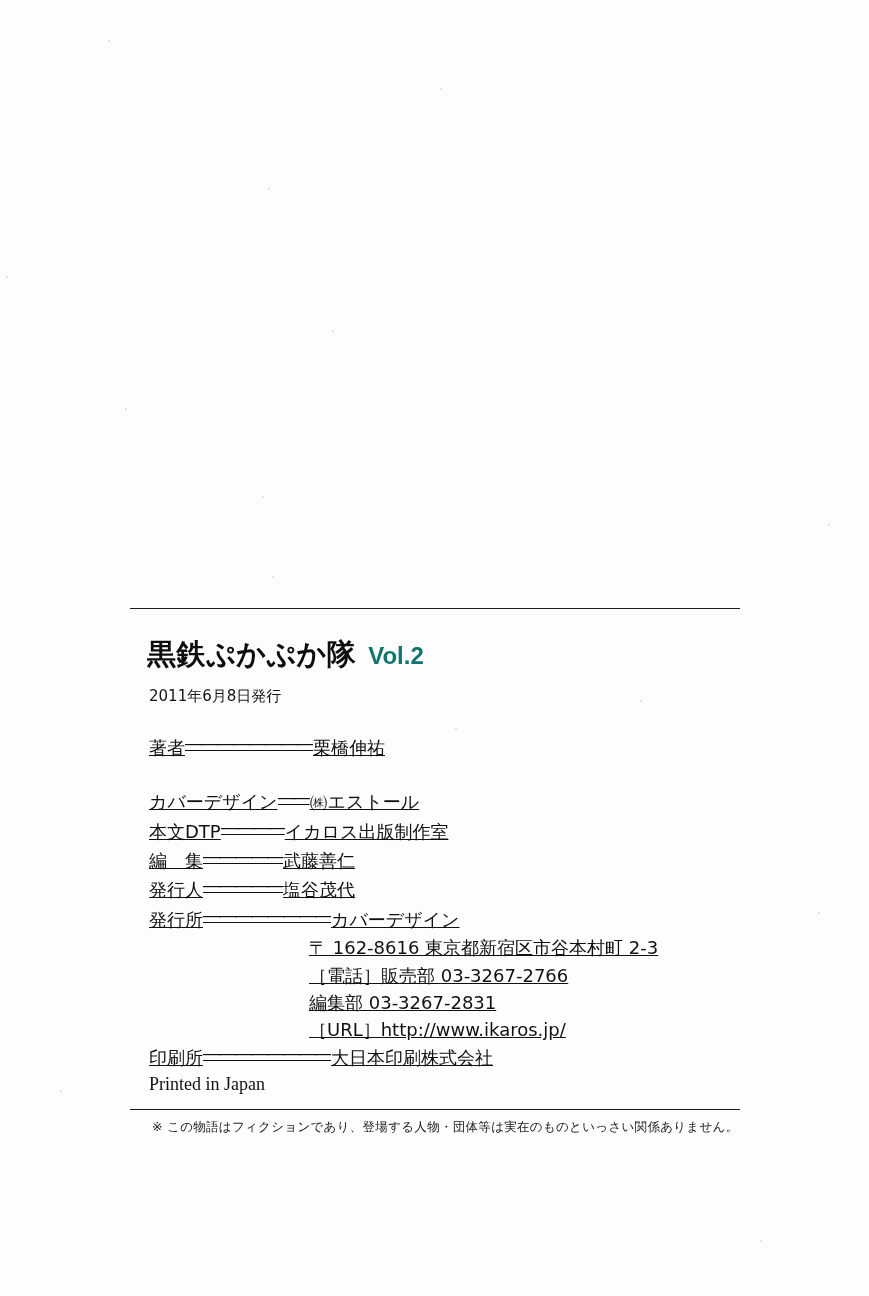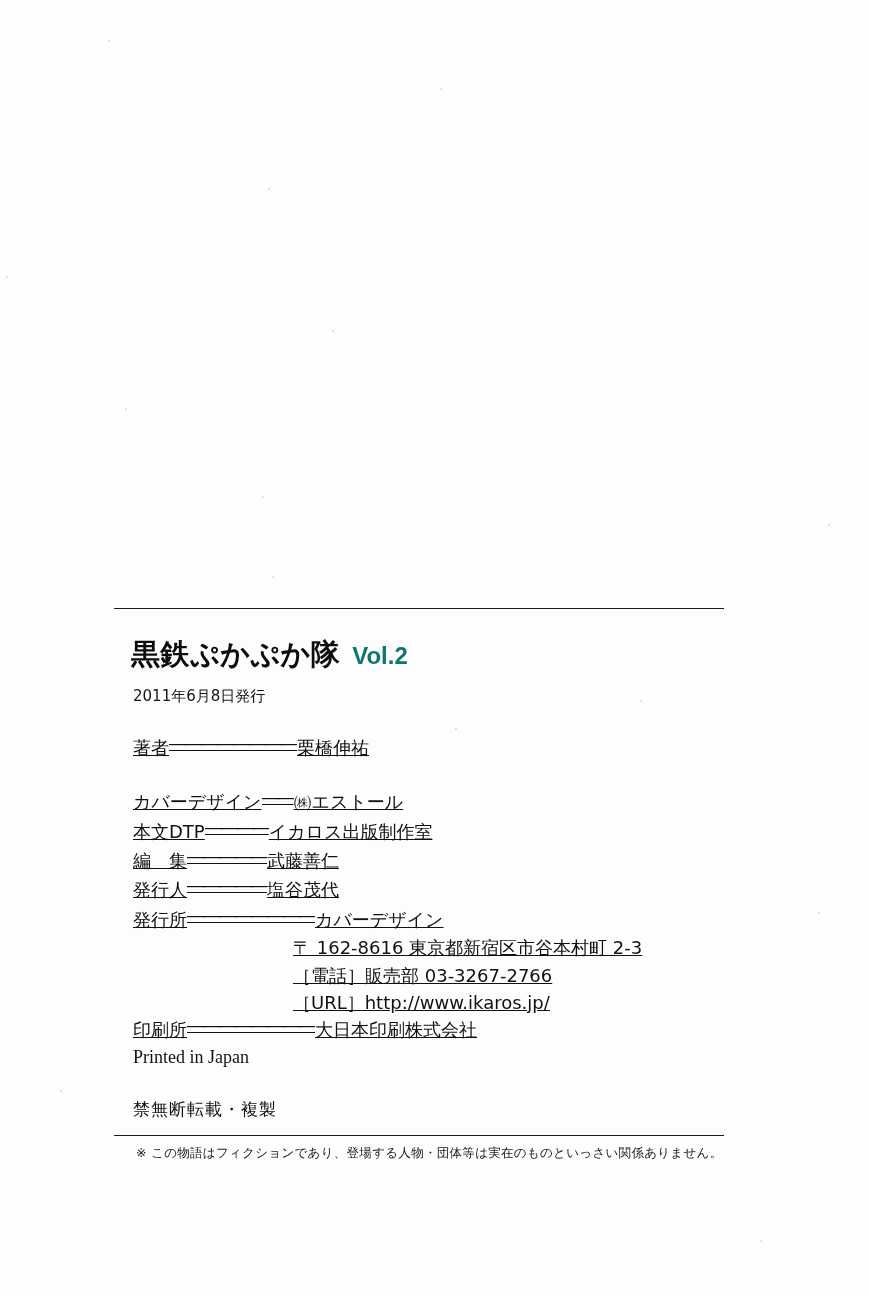--- a/index.html
+++ b/index.html
@@ -23,21 +23,21 @@
   
   .speckle {
     position: absolute;
     width: 2px;
     height: 2px;
     background: #d8d8d8;
     border-radius: 50%;
   }
   .colophon {
     position: absolute;
-    left: 114px;
+    left: 130px;
     top: 608px;
     width: 610px;
   }
   .rule {
     border: 0;
     border-top: 1px solid #1a1a1a;
     margin: 0;
     width: 100%;
   }
   .title-row {
@@ -199,30 +199,30 @@
       </div>
 
       <div class="credit-row">
         <span class="clabel">発行所</span>
         <span class="lead">————————</span>
         <span class="cvalue">カバーデザイン</span>
       </div>
 
       <div class="addr-line">〒 162-8616 東京都新宿区市谷本村町 2-3</div>
       <div class="addr-line">［電話］販売部 03-3267-2766</div>
+      <div class="addr-line indent-200">編集部 03-3267-2831</div>
       <div class="addr-line">［URL］http://www.ikaros.jp/</div>
 
       <div class="credit-row">
         <span class="clabel">印刷所</span>
         <span class="lead">————————</span>
         <span class="cvalue">大日本印刷株式会社</span>
       </div>
     </div>
 
     <div class="printed">Printed in Japan</div>
 
-    <div class="notice">禁無断転載・複製</div>
 
     <hr class="rule bottom-rule">
 
     <div class="disclaimer">※ この物語はフィクションであり、登場する人物・団体等は実在のものといっさい関係ありません。</div>
   </div>
 </div>
 
 </body></html>

